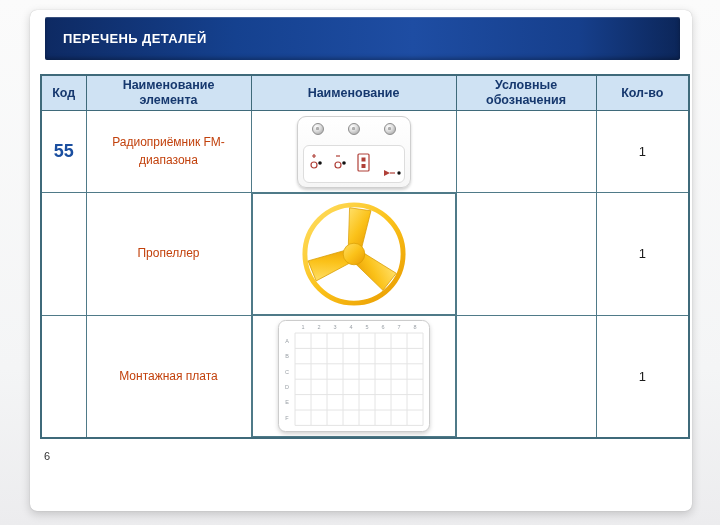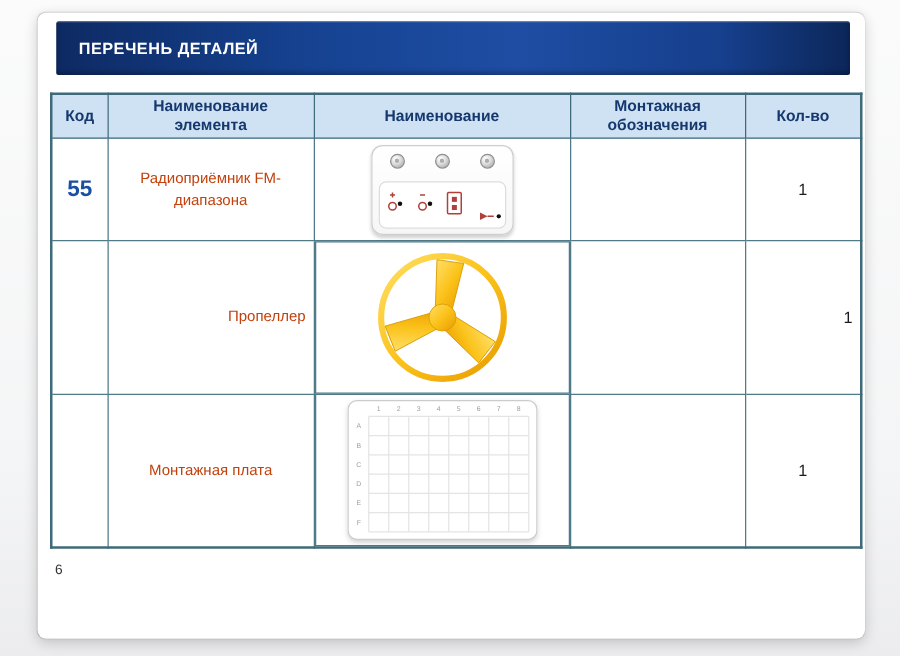--- a/index.html
+++ b/index.html
@@ -43,21 +43,21 @@
     text-align:center;vertical-align:middle;padding:2px 6px;
   }
   table.parts th{
     background:#cfe2f3;color:#16386e;font-size:12.5px;font-weight:bold;
     height:34px;line-height:1.2;border-color:#3f6a7a;
   }
   td.code{color:#1b4fa0;font-size:18px;font-weight:bold;}
   td.name{font-size:12px;color:#c2410c;line-height:1.45;padding:2px 12px;}
   td.qty{font-size:13px;color:#1c1c1c;}
   tr.r1 td{height:82px;}
-  tr.r2 td{height:122px;text-align:right;}
+  tr.r2 td{height:122px;}
   tr.r3 td{height:122px;}
   td.imgcell{padding:0;}
   
   .module{
     position:relative;width:112px;height:70px;margin:0 auto;
     background:linear-gradient(180deg,#ffffff 0%,#f6f6f6 100%);
     border:1px solid #cfcfcf;border-radius:9px;
     box-shadow:0 2px 3px rgba(0,0,0,.18);
   }
   .stud{
@@ -98,21 +98,21 @@
         <col style="width:165px">
         <col style="width:205px">
         <col style="width:140px">
         <col style="width:93px">
     </colgroup>
     <thead>
       <tr>
         <th>Код</th>
         <th>Наименование элемента</th>
         <th>Наименование</th>
-        <th>Монтажная обозначения</th>
+        <th>Условные обозначения</th>
         <th>Кол-во</th>
       </tr>
     </thead>
     <tbody>
 
       <tr class="r1">
         <td class="code">55</td>
         <td class="name">Радиоприёмник FM-диапазона</td>
         <td class="imgcell">
           <div class="module">

